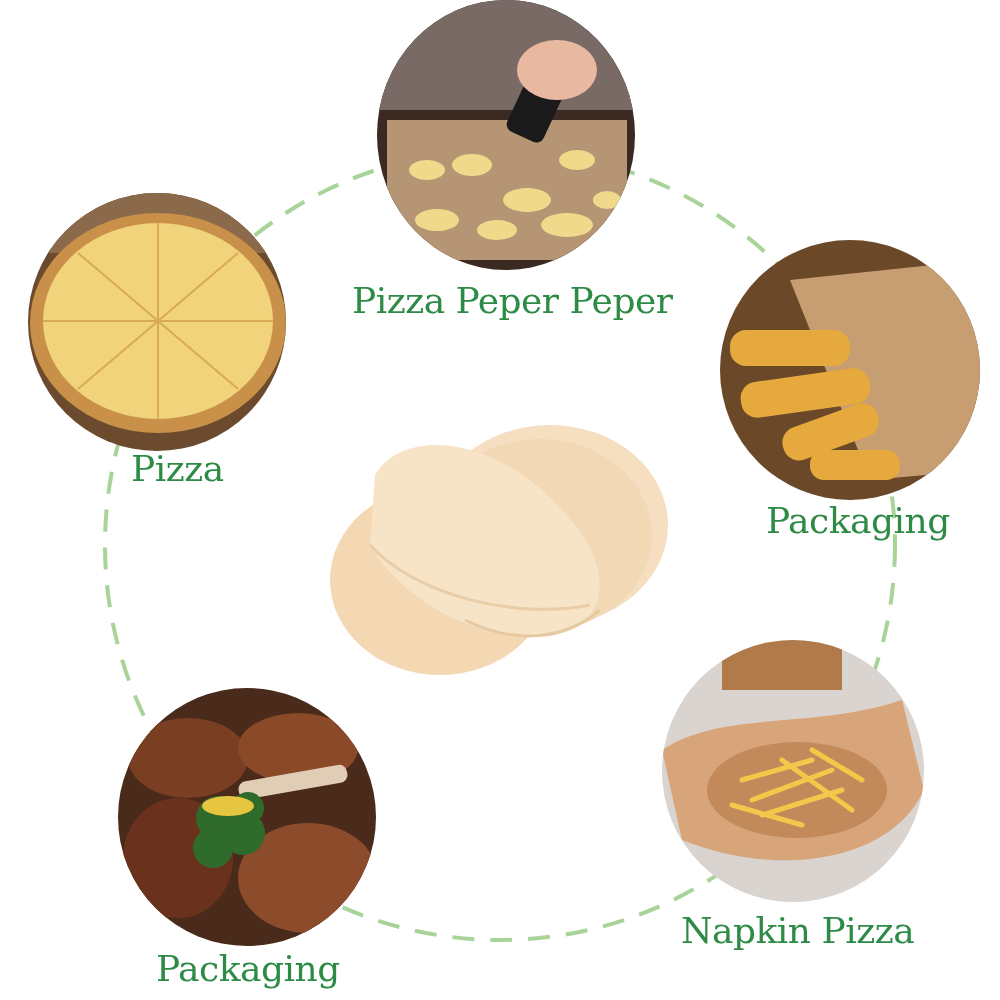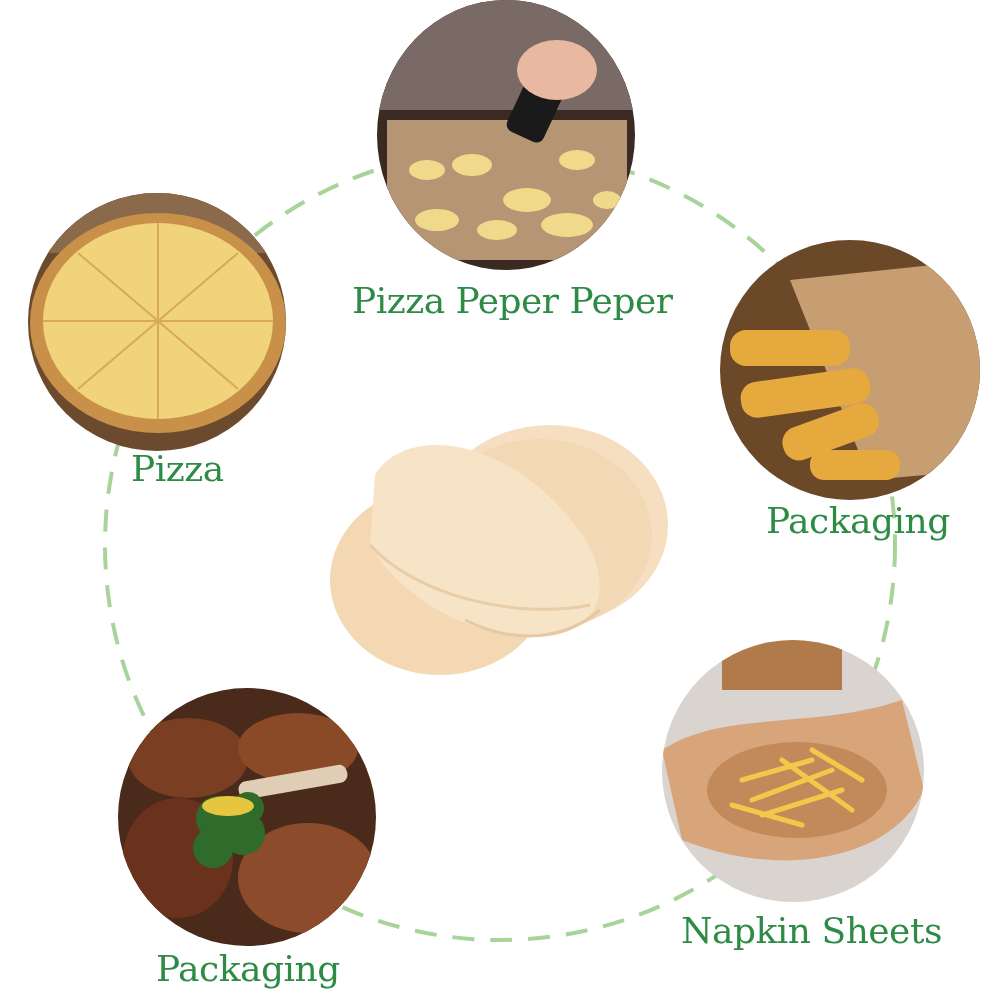--- a/index.html
+++ b/index.html
@@ -104,13 +104,13 @@
     <g stroke="#f3c84a" stroke-width="5" stroke-linecap="round">
       <line x1="80" y1="140" x2="150" y2="120"></line>
         <line x1="90" y1="160" x2="170" y2="130"></line>
       <line x1="100" y1="175" x2="180" y2="150"></line>
         <line x1="120" y1="120" x2="190" y2="170"></line>
       <line x1="70" y1="165" x2="140" y2="185"></line>
         <line x1="150" y1="110" x2="200" y2="140"></line>
     </g>
   </svg>
 </div>
-<div class="label" style="left:681px; top:910px;">Napkin Sheets</div>
+<div class="label" style="left:681px; top:910px;">Napkin Pizza</div>
 
 </body></html>

